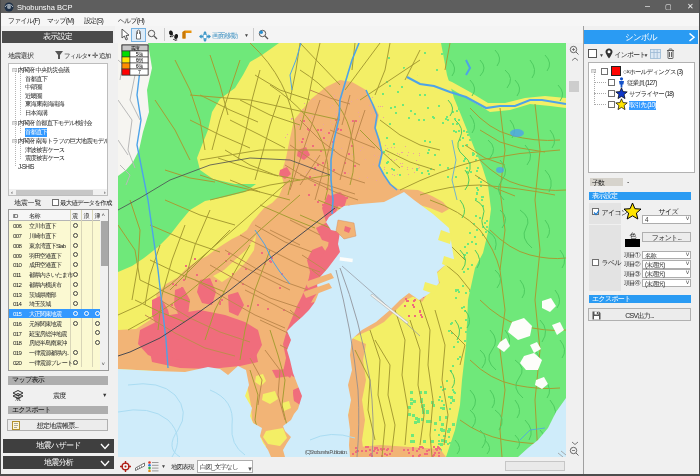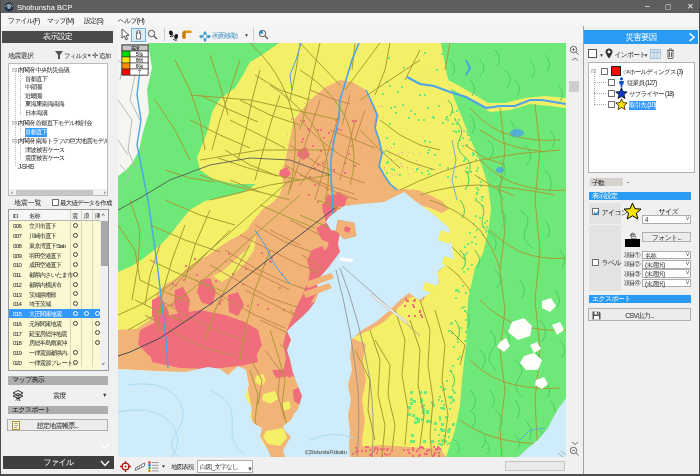--- a/index.html
+++ b/index.html
@@ -190,24 +190,25 @@
       <text x="3" y="11" font-size="6" fill="#111">震</text>
     </svg>
  <div class="abs" style="left:52px;top:365px;font-size:7px;">震度</div>
  <div class="abs" style="left:101px;top:366px;font-size:5.5px;color:#333;">▼</div>
  <div class="ghdr" style="left:7px;top:379.5px;width:100px;height:8.5px;line-height:8.5px;">エクスポート</div>
  <div class="btn" style="left:6px;top:392.5px;width:101px;height:12px;line-height:12px;">想定地震帳票...</div>
  <svg class="icon" style="left:11px;top:394.5px;" width="8" height="9">
       <rect x="0.5" y="0.5" width="7" height="8" fill="#fff8d8" stroke="#b09030" stroke-width="1"></rect>
       <path d="M2 2.5 h4 M2 4.5 h4 M2 6.5 h3" stroke="#888" stroke-width="0.7"></path>
     </svg>
+ <div class="darkbar" style="top:413px;">地震ハザード</div>
  <svg class="icon" style="left:99px;top:417px;" width="10" height="7">
       <path d="M1 1 L5 5.5 L9 1" fill="none" stroke="#fff" stroke-width="1.3"></path>
     </svg>
- <div class="darkbar" style="top:429.5px;">ファイル</div>
+ <div class="darkbar" style="top:429.5px;">地震分析</div>
  <svg class="icon" style="left:99px;top:433.5px;" width="10" height="7">
       <path d="M1 1 L5 5.5 L9 1" fill="none" stroke="#fff" stroke-width="1.3"></path>
     </svg>
 </div>
 
 <div id="tb">
  <svg class="icon" style="left:5px;top:3px;" width="10" height="12">
       <path d="M2 0 L2 9 L4.4 7 L6 11 L7.5 10.3 L6 6.5 L9 6.2 Z" fill="#fff" stroke="#444" stroke-width="0.9"></path>
     </svg>
  <div class="abs" style="left:16px;top:1.5px;width:15px;height:14px;background:#dcebf8;border:1px solid #74b2e2;"></div>
@@ -1067,21 +1068,21 @@
       <path d="M4 1.5 h6.5 M4 4.3 h6.5 M4 7.1 h6.5 M4 9.9 h6.5" stroke="#999" stroke-width="1"></path>
     </svg>
  <div class="abs" style="left:46px;top:6px;font-size:5px;color:#444;">▼</div>
  <div class="abs" style="left:56px;top:5.5px;font-size:6.4px;">地図表現</div>
  <div class="combo" style="left:82px;top:2.5px;width:56px;height:13px;line-height:12px;font-size:6.5px;">白図_文字なし<i style="top:2px;">▾</i></div>
  <div class="abs" style="left:390px;top:3.5px;width:60px;height:10.5px;background:#e9e9e9;border:1px solid #c6c6c6;"></div>
 </div>
 
 <div style="position:absolute;left:583px;top:26px;width:1px;height:449px;background:#a0a0a0;"></div>
 <div id="rp">
- <div class="bluebar" style="left:0;top:3.6px;width:114px;height:14.4px;font-size:8.5px;text-align:center;line-height:14px;">災害要因</div>
+ <div class="bluebar" style="left:0;top:3.6px;width:114px;height:14.4px;font-size:8.5px;text-align:center;line-height:14px;">シンボル</div>
  <svg class="icon" style="left:104px;top:6.5px;" width="8" height="9">
       <path d="M1.5 0.5 L6 4.3 L1.5 8" fill="none" stroke="#fff" stroke-width="1.5"></path>
     </svg>
  <div class="cb" style="left:3.6px;top:23px;width:9px;height:9px;border-color:#555;"></div>
  <div class="abs" style="left:15px;top:25.5px;font-size:5px;color:#444;">▼</div>
  <svg class="icon" style="left:21px;top:22px;" width="8" height="11">
       <path d="M4 0.5 C6 0.5 7.5 2 7.5 3.8 C7.5 6 4 10.5 4 10.5 C4 10.5 0.5 6 0.5 3.8 C0.5 2 2 0.5 4 0.5 Z" fill="#333"></path>
       <circle cx="4" cy="3.8" r="1.5" fill="#fff"></circle>
     </svg>
  <div class="abs" style="left:30.5px;top:24px;font-size:6.8px;">インポート</div>

